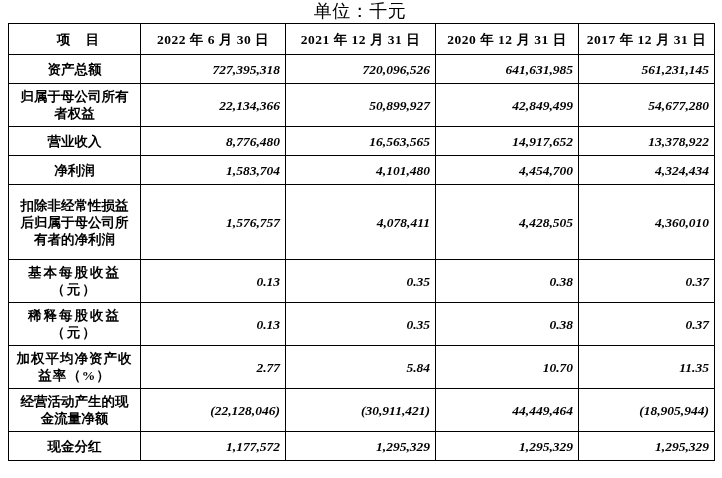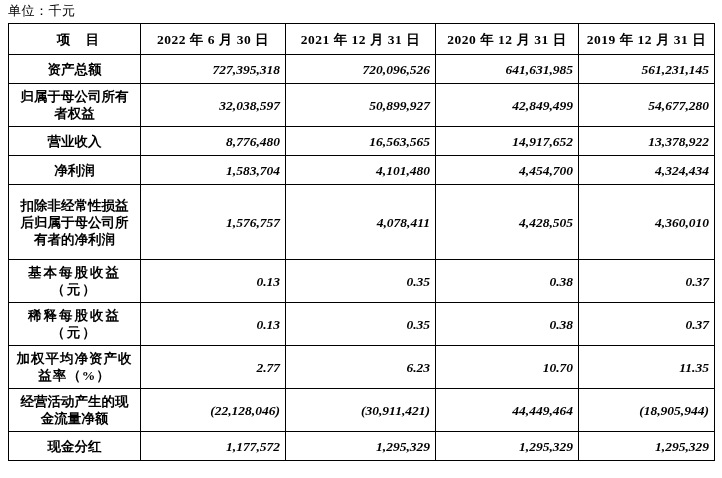--- a/index.html
+++ b/index.html
@@ -15,22 +15,22 @@
     overflow: hidden;
   }
   .page {
     position: relative;
     width: 722px;
     height: 478px;
     box-sizing: border-box;
     padding: 0 8px;
   }
   .unit-line {
-    text-align: left;
-    font-size: 13px;
+    text-align: center;
+    font-size: 18px;
     line-height: 14px;
     padding: 4px 2px 5px 0;
     font-family: "Liberation Serif", "DejaVu Serif", serif;
     letter-spacing: 0.5px;
   }
   table.fin {
     border-collapse: collapse;
     width: 706px;
     table-layout: fixed;
     margin: 0;
@@ -93,34 +93,34 @@
         <col class="c2">
         <col class="c3">
         <col class="c4">
     </colgroup>
     <thead>
       <tr>
         <th class="first">项  目</th>
         <th>2022 年 6 月 30 日</th>
         <th>2021 年 12 月 31 日</th>
         <th>2020 年 12 月 31 日</th>
-        <th>2019 年 12 月 31 日</th>
+        <th>2017 年 12 月 31 日</th>
       </tr>
     </thead>
     <tbody>
       <tr class="row-norm">
         <td class="label">资产总额</td>
         <td class="num">727,395,318</td>
         <td class="num">720,096,526</td>
         <td class="num">641,631,985</td>
         <td class="num">561,231,145</td>
       </tr>
       <tr class="row-two">
         <td class="label">归属于母公司所有者权益</td>
-        <td class="num">32,038,597</td>
+        <td class="num">22,134,366</td>
         <td class="num">50,899,927</td>
         <td class="num">42,849,499</td>
         <td class="num">54,677,280</td>
       </tr>
       <tr class="row-norm">
         <td class="label">营业收入</td>
         <td class="num">8,776,480</td>
         <td class="num">16,563,565</td>
         <td class="num">14,917,652</td>
         <td class="num">13,378,922</td>
@@ -149,21 +149,21 @@
       <tr class="row-two">
         <td class="label spaced">稀释每股收益（元）</td>
         <td class="num">0.13</td>
         <td class="num">0.35</td>
         <td class="num">0.38</td>
         <td class="num">0.37</td>
       </tr>
       <tr class="row-two">
         <td class="label spaced2">加权平均净资产收益率（%）</td>
         <td class="num">2.77</td>
-        <td class="num">6.23</td>
+        <td class="num">5.84</td>
         <td class="num">10.70</td>
         <td class="num">11.35</td>
       </tr>
       <tr class="row-two">
         <td class="label">经营活动产生的现金流量净额</td>
         <td class="num">(22,128,046)</td>
         <td class="num">(30,911,421)</td>
         <td class="num">44,449,464</td>
         <td class="num">(18,905,944)</td>
       </tr>

